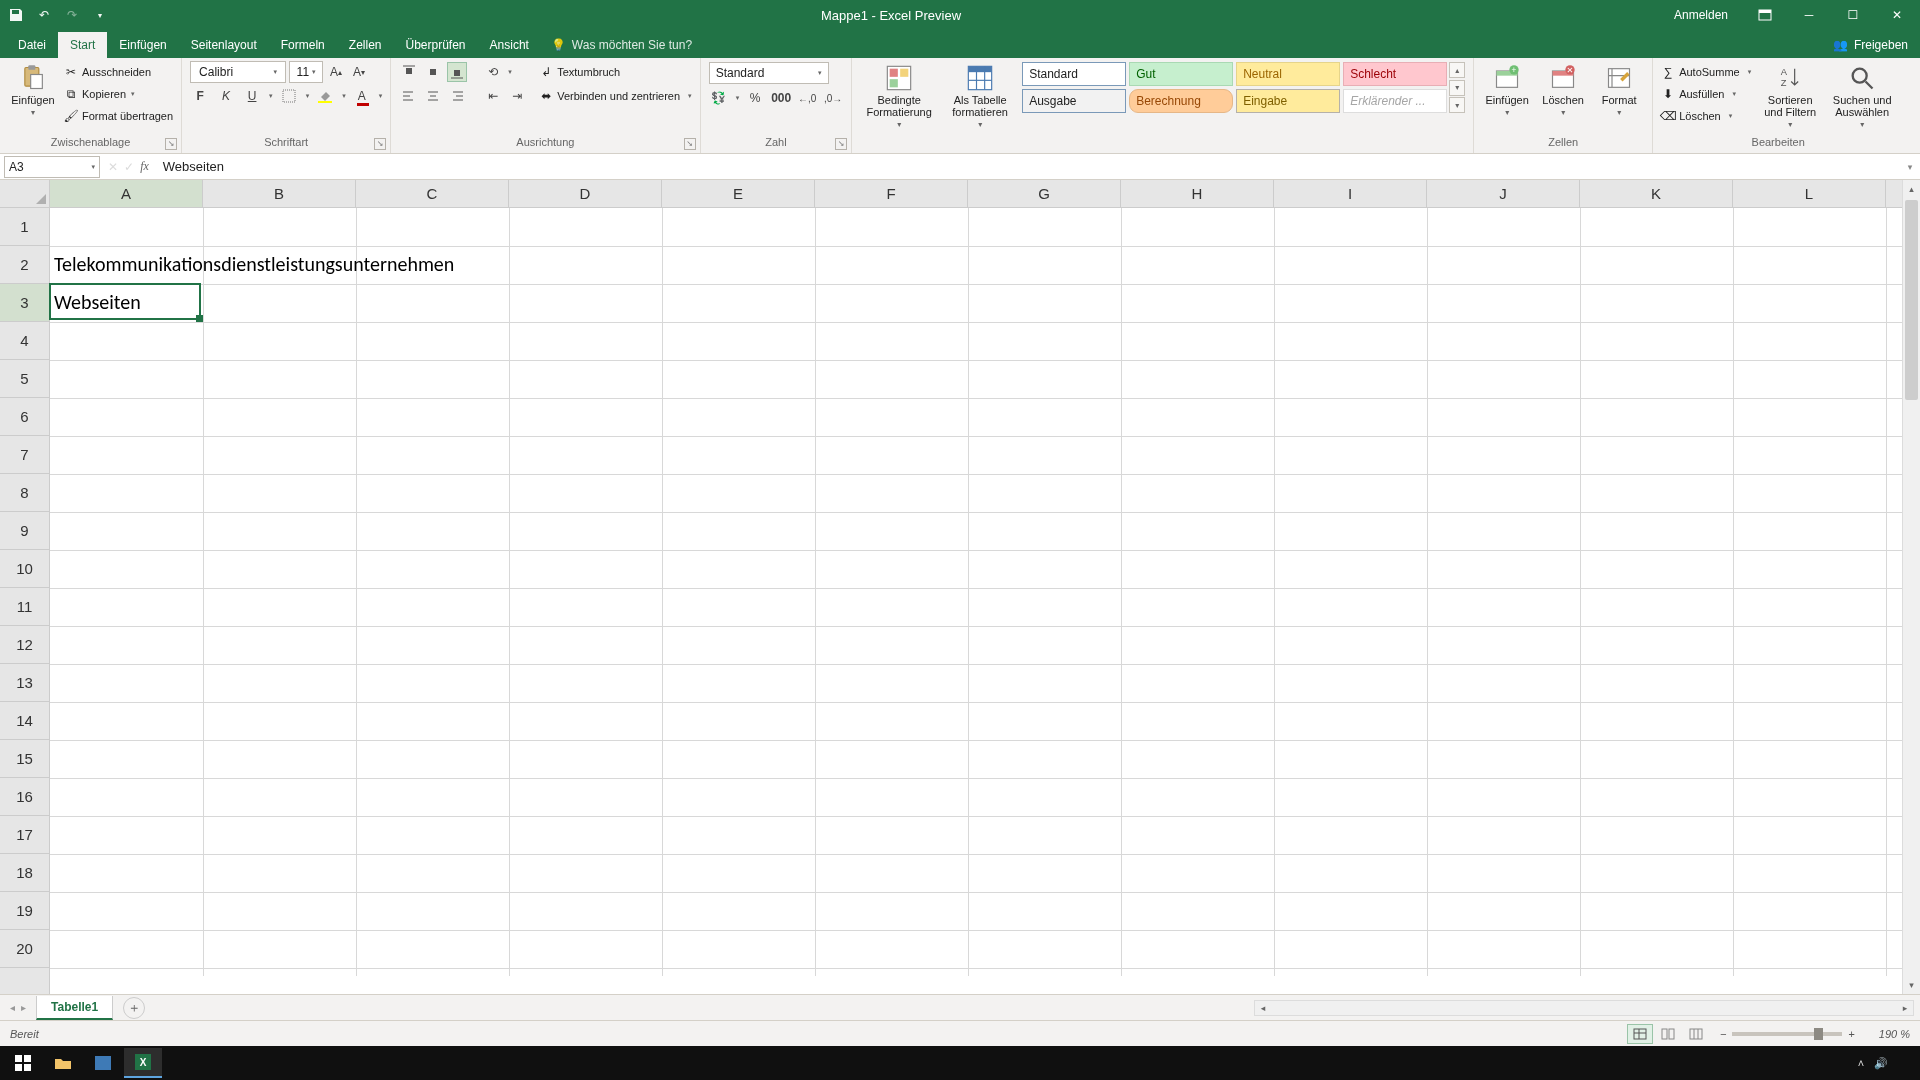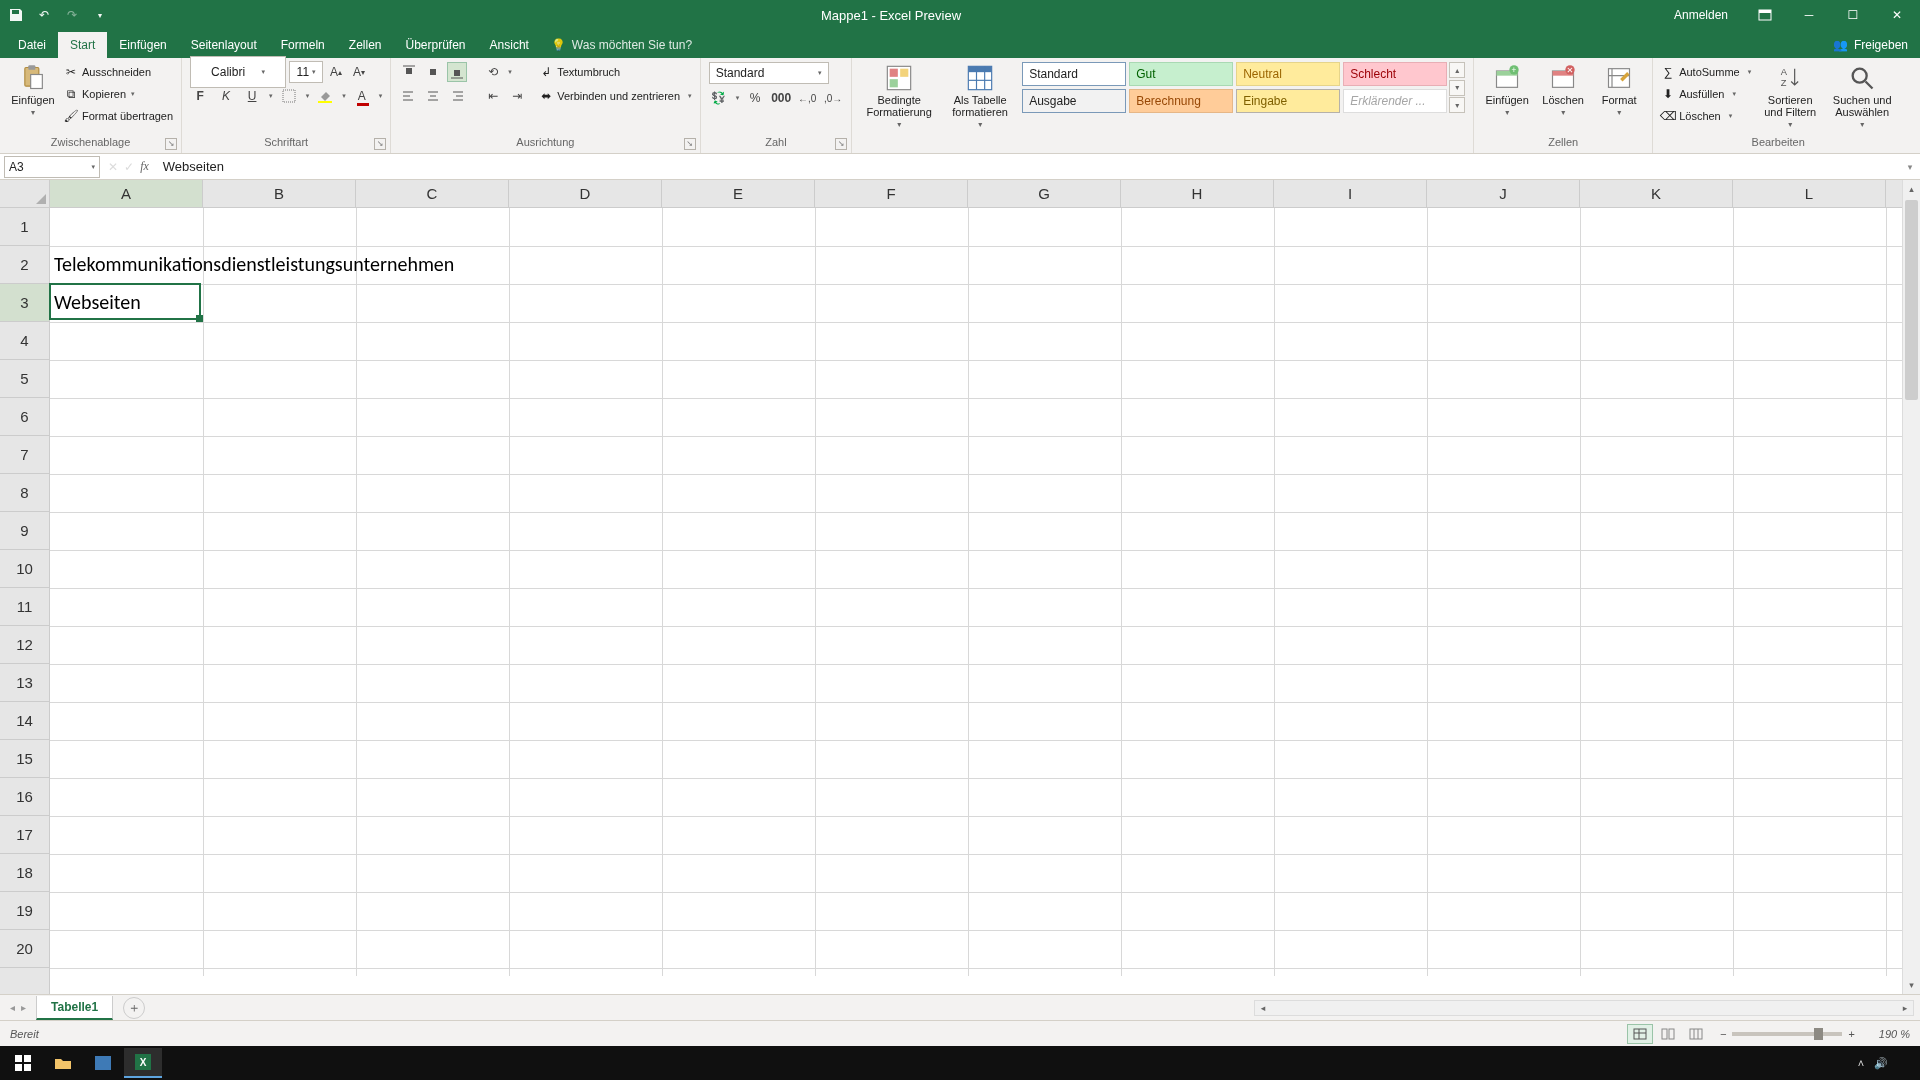--- a/index.html
+++ b/index.html
@@ -32,35 +32,35 @@
 
 .bigbtn { display: flex; flex-direction: column; align-items: center; justify-content: center; width: 50px; gap: 2px; padding-top: 2px; }
 .bigbtn .ico { width: 28px; height: 28px; display: flex; align-items: center; justify-content: center; font-size: 20px; }
 .bigbtn .cap { font-size: 11px; text-align: center; line-height: 12px; }
 .bigbtn .arr { font-size: 8px; color: #666; }
 
 .stack { display: flex; flex-direction: column; gap: 2px; }
 .srow { display: flex; align-items: center; gap: 4px; font-size: 11px; height: 20px; }
 .srow .ico { width: 14px; height: 14px; display: inline-flex; align-items: center; justify-content: center; font-size: 12px; }
 
-.fontname { width: 96px; height: 32px; border: 1px solid #c0bcb4; background: #fff; font-size: 12px; padding: 0 20px; display: flex; align-items: center; justify-content: space-between; }
+.fontname { width: 96px; height: 22px; border: 1px solid #c0bcb4; background: #fff; font-size: 12px; padding: 0 8px; display: flex; align-items: center; justify-content: space-between; }
 .fontsize { width: 34px; height: 22px; border: 1px solid #c0bcb4; background: #fff; font-size: 12px; display: flex; align-items: center; justify-content: center; }
 .minibtn { width: 20px; height: 20px; display: inline-flex; align-items: center; justify-content: center; font-size: 12px; color: #444; }
 .minibtn svg { width: 14px; height: 14px; }
 .tinyarr { font-size: 7px; color: #666; margin-left: 1px; }
 
 .numfmt { width: 120px; height: 22px; border: 1px solid #c0bcb4; background: #fff; font-size: 12px; padding: 0 6px; display: flex; align-items: center; justify-content: space-between; }
 
 .stylecell { width: 104px; height: 24px; border: 1px solid #abc; font-size: 12px; display: flex; align-items: center; padding: 0 6px; }
 .stylecell.std { background: #fff; border-color: #7a99b8; }
 .stylecell.gut { background: #c6efce; color: #006100; border-color: #a9d9b3; }
 .stylecell.neu { background: #ffeb9c; color: #9c6500; border-color: #e6d48a; }
 .stylecell.sch { background: #ffc7ce; color: #9c0006; border-color: #e8aeb5; }
 .stylecell.aus { background: #f2f2f2; border-color: #7a99b8; }
-.stylecell.ber { background: #ffcc99; color: #984806; border-color: #e6b787; }
+.stylecell.ber { background: #ffcc99; color: #984806; border-color: #e6b787; border-radius: 9px; }
 .stylecell.ein { background: #ffeb9c; color: #7f6000; border-color: #b5b1aa; }
 .stylecell.erk { background: #fff; color: #a6a6a6; font-style: italic; border-color: #ddd; }
 
 .stylebox { display: grid; grid-template-columns: repeat(4, 104px); grid-template-rows: 24px 24px; gap: 3px 3px; }
 .stylemore { width: 16px; display: flex; flex-direction: column; justify-content: space-between; margin-left: 2px; }
 .stylemore div { height: 16px; border: 1px solid #c6c2ba; display: flex; align-items: center; justify-content: center; font-size: 8px; color: #666; background: #f8f7f5; }
 
 
 .fbar { height: 26px; border-bottom: 1px solid #d4d0c8; display: flex; align-items: center; background: #fff; }
 .namebox { width: 96px; height: 22px; border: 1px solid #c0bcb4; margin-left: 4px; display: flex; align-items: center; justify-content: space-between; padding: 0 4px; font-size: 12px; }

